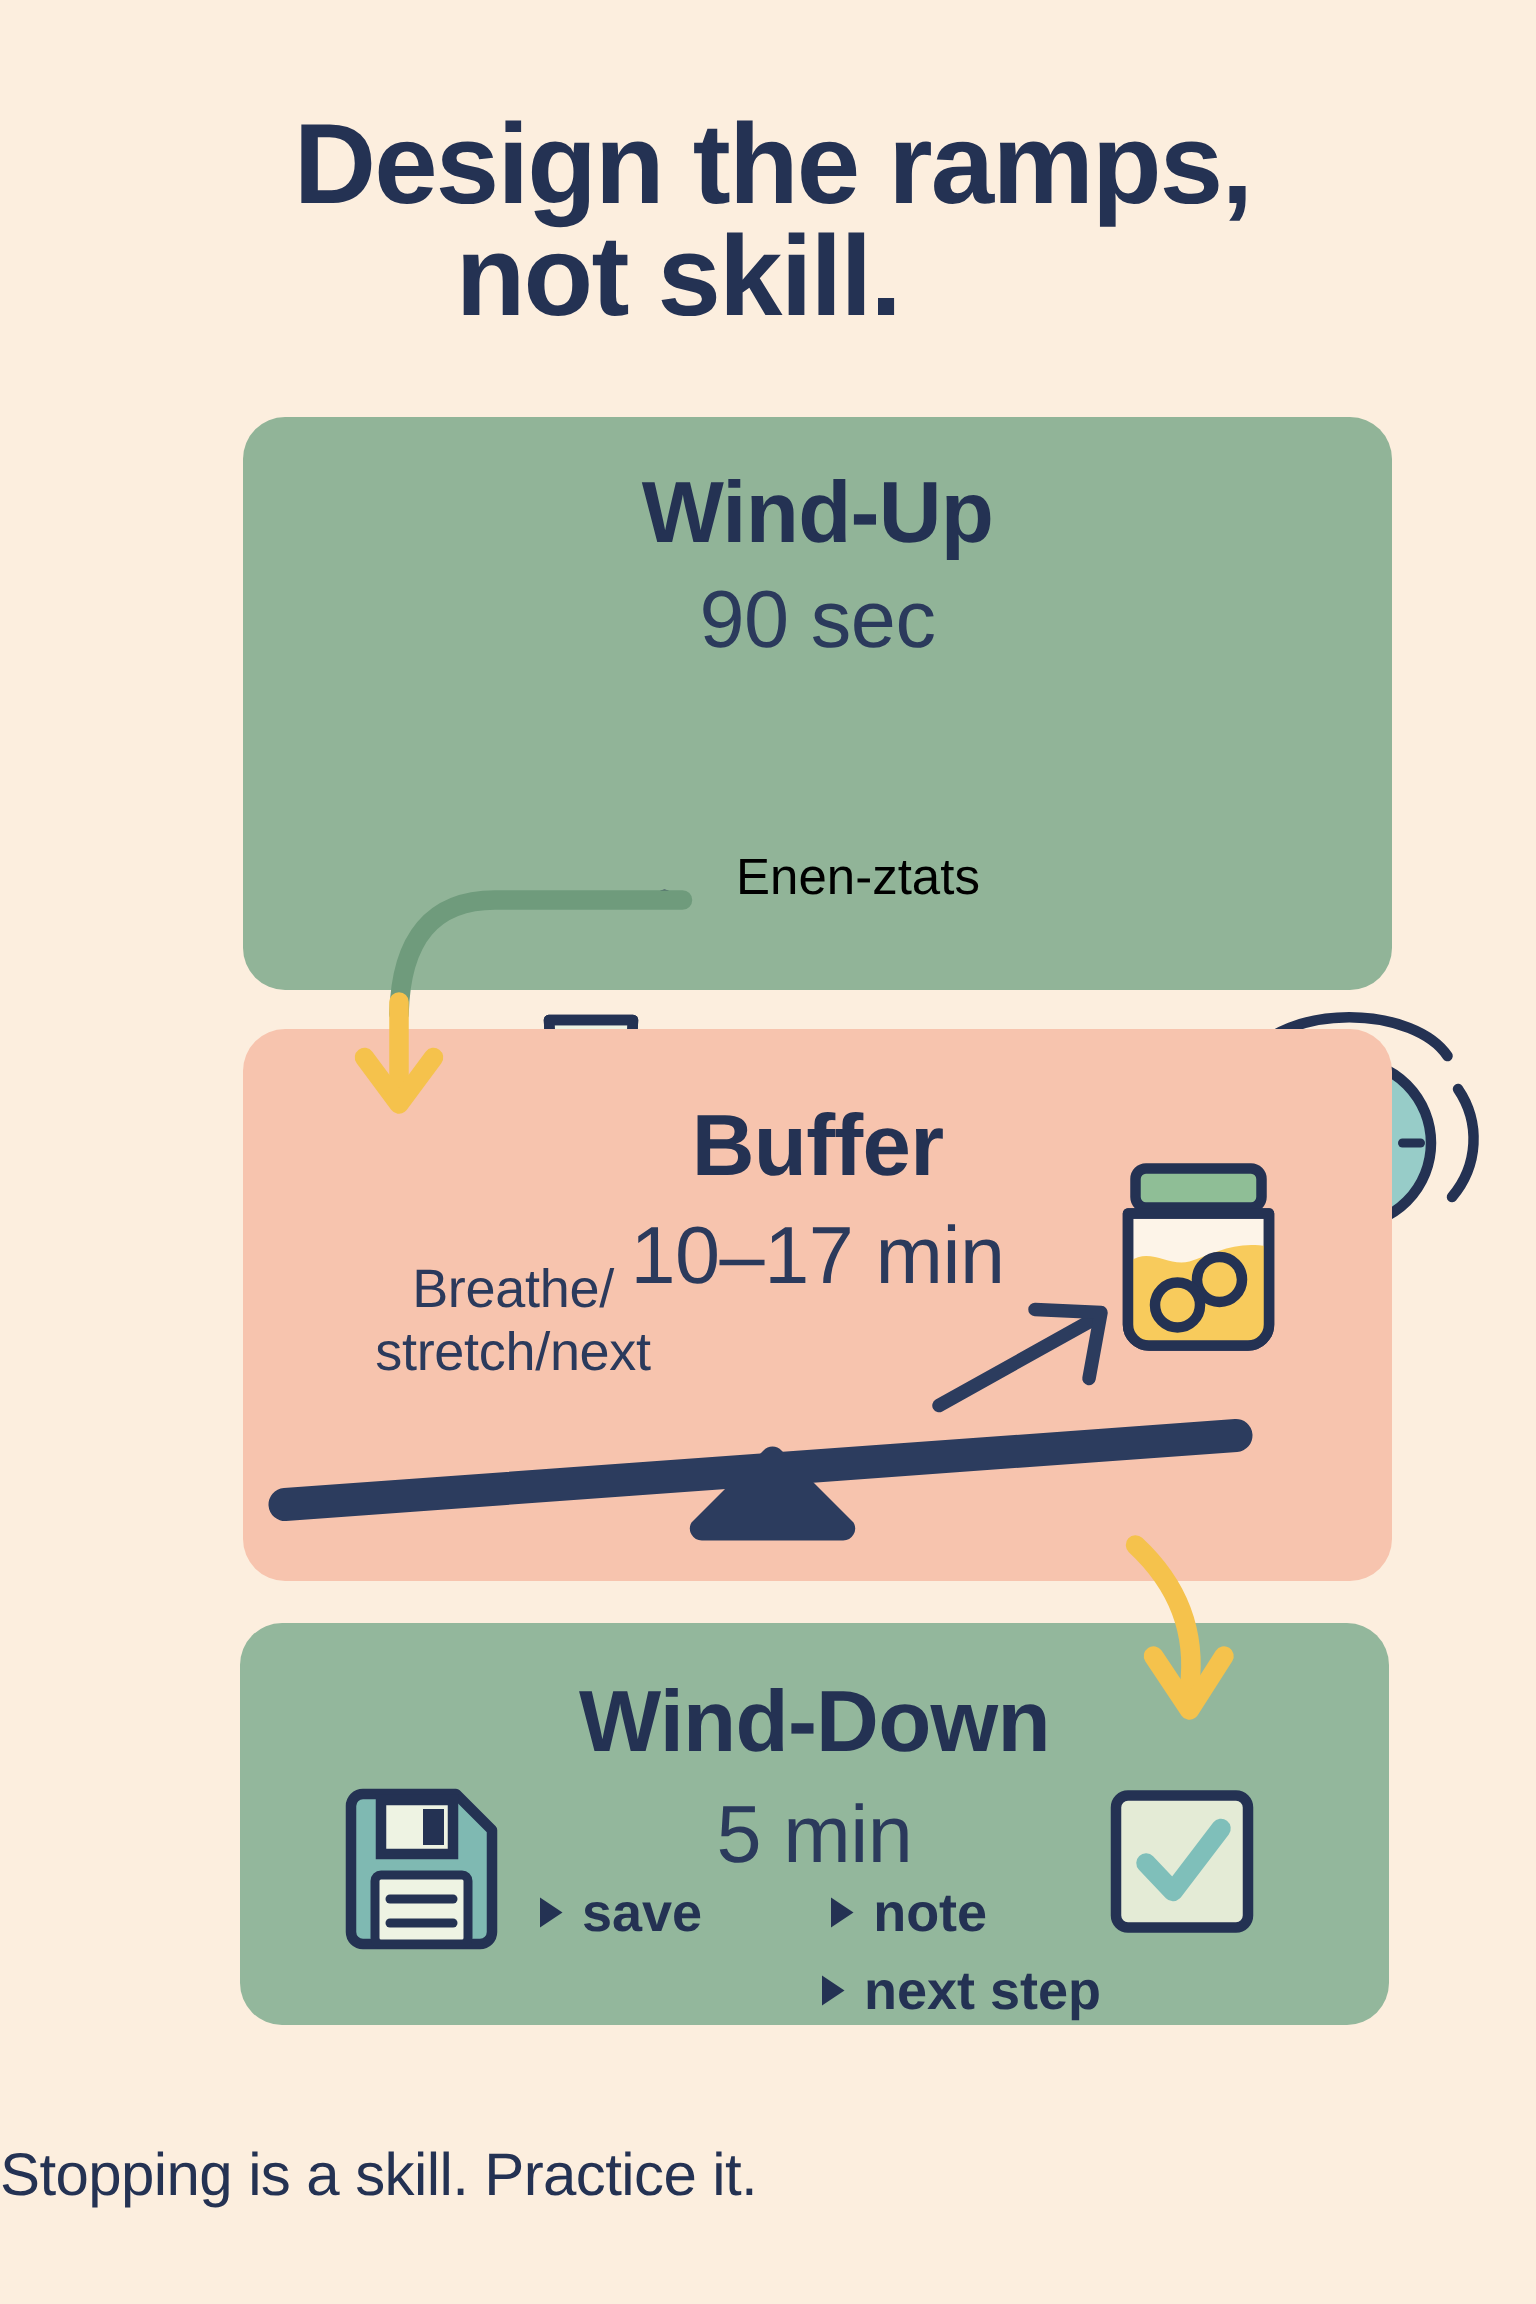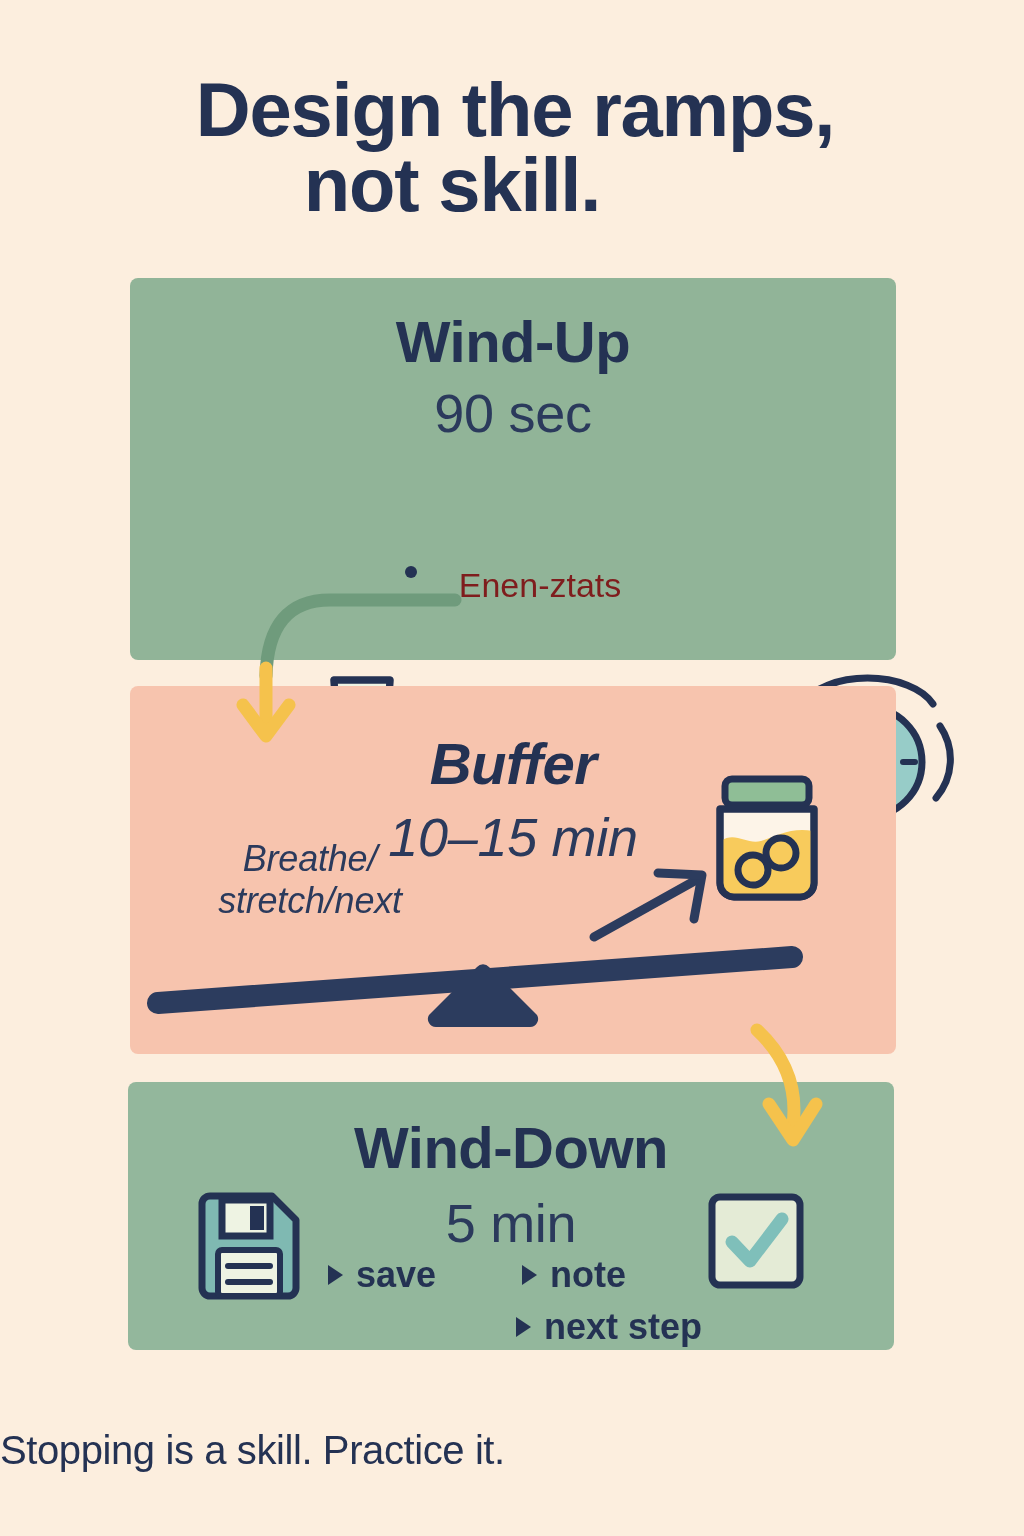--- a/index.html
+++ b/index.html
@@ -34,32 +34,32 @@
     line-height: 0.99;
     letter-spacing: -1.2px;
   }
   .title-line { display: block; }
   .title-line.l1 { padding-left: 6px; }
   .title-line.l2 { padding-right: 120px; }
 
   
   .card {
     position: absolute;
-    border-radius: 8px;
+    border-radius: 28px;
+    margin-left: 32px;
   }
   .card-green-1 {
     left: 130px; top: 278px;
     width: 766px; height: 382px;
     background: #91B498;
   }
   .card-pink {
     left: 130px; top: 686px;
     width: 766px; height: 368px;
     background: #F7C4AE;
-    font-style: italic;
   }
   .card-green-2 {
     left: 128px; top: 1082px;
     width: 766px; height: 268px;
     background: #93B79C;
   }
 
   .card-title {
     position: absolute;
     left: 0; width: 100%;
@@ -78,25 +78,25 @@
   }
 
   
   .c1-title { top: 30px; font-size: 58px; }
   .c1-sub   { top: 104px; }
   .c1-bulletrow {
     position: absolute;
     left: 0; width: 100%;
     top: 288px;
     text-align: center;
-    color: #7f1d1d;
+    color: #000000;
     font-size: 34px;
     display: flex;
     justify-content: center;
-    align-items: flex-start;
+    align-items: flex-end;
     gap: 42px;
   }
   .dot {
     width: 12px; height: 12px;
     border-radius: 50%;
     background: #243253;
     display: inline-block;
   }
 
   
@@ -219,21 +219,21 @@
         <line x1="49" y1="92" x2="61" y2="92" stroke="#243253" stroke-width="6" stroke-linecap="round"></line>
         <line x1="133" y1="92" x2="145" y2="92" stroke="#243253" stroke-width="6" stroke-linecap="round"></line>
         <line x1="97" y1="50" x2="97" y2="92" stroke="#243253" stroke-width="6" stroke-linecap="round"></line>
         <circle cx="97" cy="92" r="9" fill="#243253"></circle>
       </svg>
     </span>
   </div>
 
   <div class="card card-pink">
     <div class="card-title c2-title">Buffer</div>
-    <div class="card-sub c2-sub">10–15 min</div>
+    <div class="card-sub c2-sub">10–17 min</div>
     <div class="c2-side">
       <div>Breathe/</div>
       <div>stretch/next</div>
     </div>
 
     <span class="ico" style="left:577px; top:89px;">
       <svg width="120" height="130" viewBox="0 0 120 130">
         <rect x="18" y="4" width="84" height="26" rx="7" fill="#8FBE96" stroke="#243253" stroke-width="7"></rect>
         <path d="M13 34 h94 v74 a14 14 0 0 1 -14 14 H27 a14 14 0 0 1 -14 -14 Z" fill="#FDF4E8" stroke="#243253" stroke-width="7" stroke-linejoin="round"></path>
         <path d="M14 66 c14 -10 26 4 40 0 c16 -5 30 -14 52 -10 v52 a14 14 0 0 1 -14 14 H28 a14 14 0 0 1 -14 -14 Z" fill="#F8CB5C"></path>

